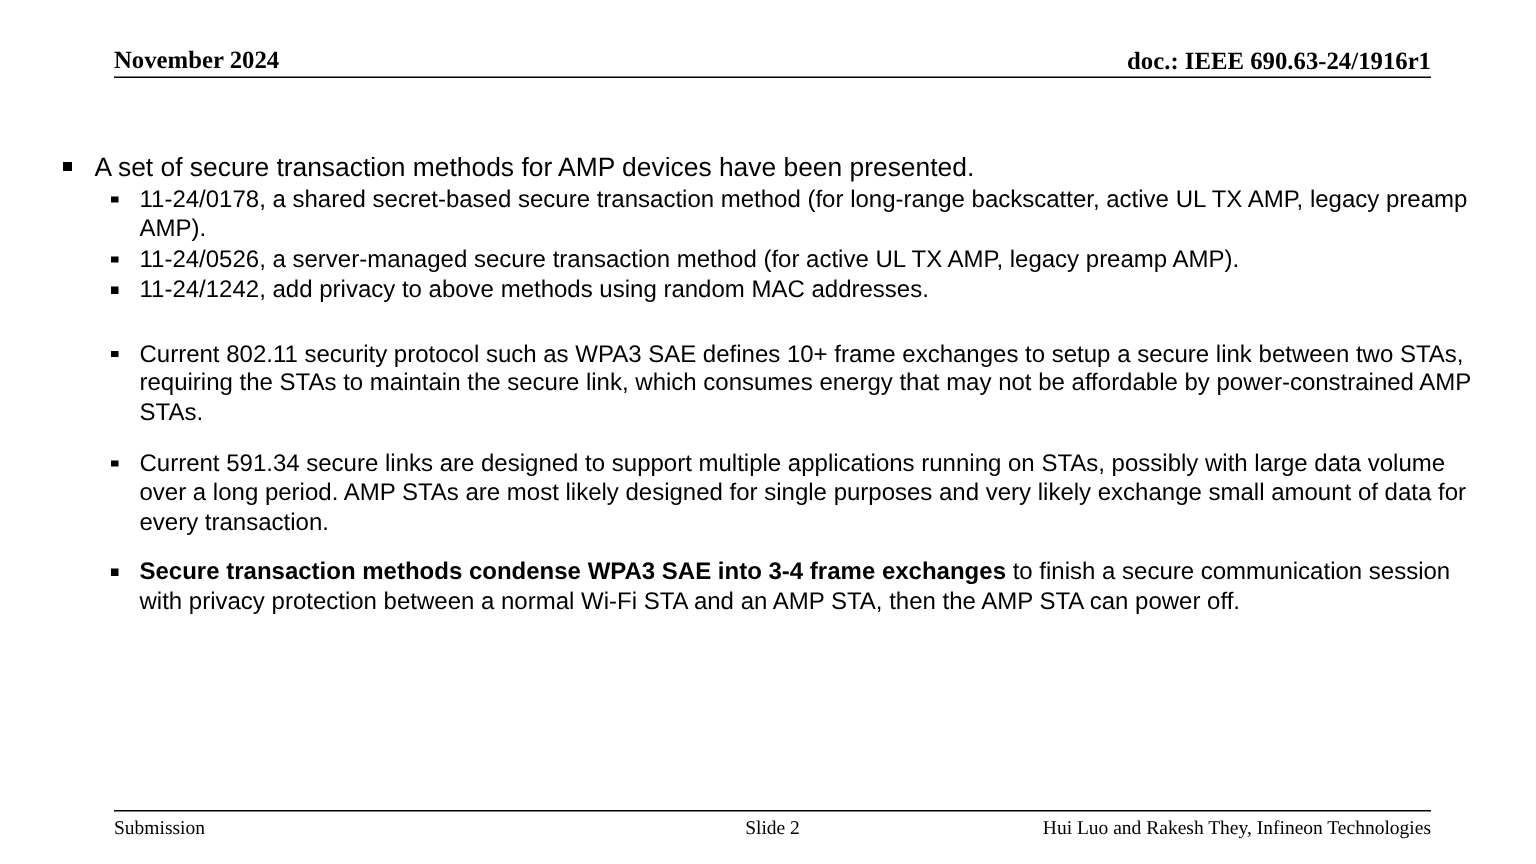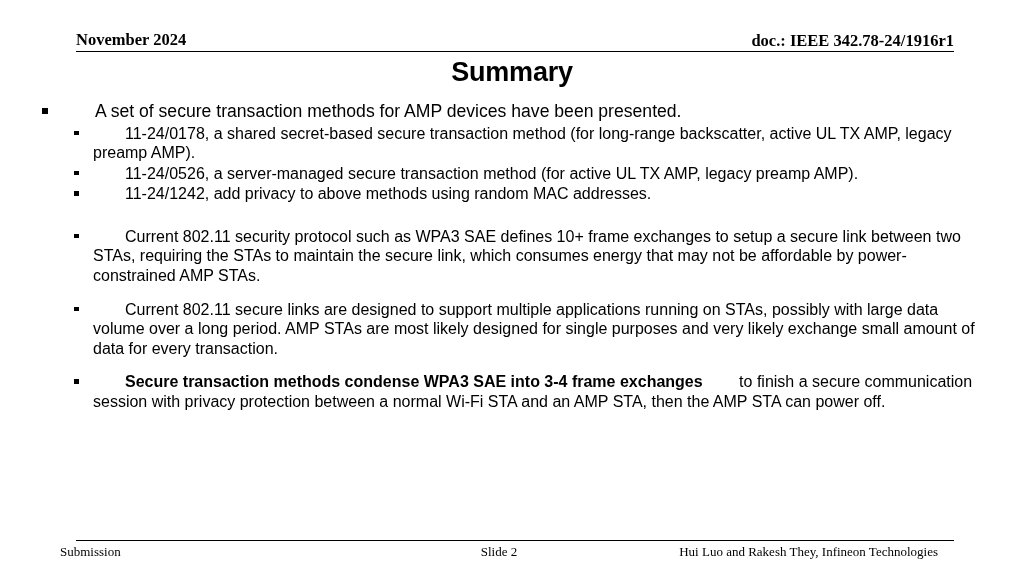--- a/index.html
+++ b/index.html
@@ -117,35 +117,35 @@
     left: 34px;
     top: 7px;
     width: 4.5px;
     height: 4.5px;
     background: #000000;
   }
 
   .spacer-lg { height: 22px; }
   .spacer-sm { height: 13px; }
 
-  .txt { display: inline; margin-left: 32px; }
+  .txt { display: inline; }
   .b { font-weight: bold; }
 
   
   .footer-rule {
     position: absolute;
     left: 76px;
     top: 540px;
     width: 878px;
     height: 0;
     border-top: 1.4px solid #000000;
   }
   .footer {
     position: absolute;
-    left: 60px;
+    left: 76px;
     top: 543px;
     width: 878px;
     height: 18px;
     font-family: "Liberation Serif", serif;
     font-size: 13px;
     line-height: 17px;
   }
   .footer-left {
     position: absolute;
     left: 0;
@@ -167,25 +167,24 @@
     white-space: nowrap;
   }
 </style>
 </head>
 <body>
 
 <div class="slide">
 
   <div class="header">
     <div class="header-date">November 2024</div>
-    <div class="header-doc">doc.: IEEE 342.78-24/1916r1</div>
+    <div class="header-doc">doc.: IEEE 690.63-24/1916r1</div>
   </div>
   <div class="header-rule"></div>
 
-  <div class="slide-title">Summary</div>
 
   <div class="body">
 
     <div class="bullet lvl1">
       <span class="marker"></span>
       <span class="txt">A set of secure transaction methods for AMP devices have been presented.</span>
     </div>
 
     <div class="bullet lvl2">
       <span class="marker"></span>
@@ -208,21 +207,21 @@
 
     <div class="bullet lvl2">
       <span class="marker"></span>
       <span class="txt">Current 802.11 security protocol such as WPA3 SAE defines 10+ frame exchanges to setup a secure link between two STAs, requiring the STAs to maintain the secure link, which consumes energy that may not be affordable by power-constrained AMP STAs.</span>
     </div>
 
     <div class="spacer-sm"></div>
 
     <div class="bullet lvl2">
       <span class="marker"></span>
-      <span class="txt">Current 802.11 secure links are designed to support multiple applications running on STAs, possibly with large data volume over a long period. AMP STAs are most likely designed for single purposes and very likely exchange small amount of data for every transaction.</span>
+      <span class="txt">Current 591.34 secure links are designed to support multiple applications running on STAs, possibly with large data volume over a long period. AMP STAs are most likely designed for single purposes and very likely exchange small amount of data for every transaction.</span>
     </div>
 
     <div class="spacer-sm"></div>
 
     <div class="bullet lvl2">
       <span class="marker"></span>
       <span class="txt b">Secure transaction methods condense WPA3 SAE into 3-4 frame exchanges</span><span class="txt"> to finish a secure communication session with privacy protection between a normal Wi-Fi STA and an AMP STA, then the AMP STA can power off.</span>
     </div>
 
     <div class="spacer-lg"></div>

